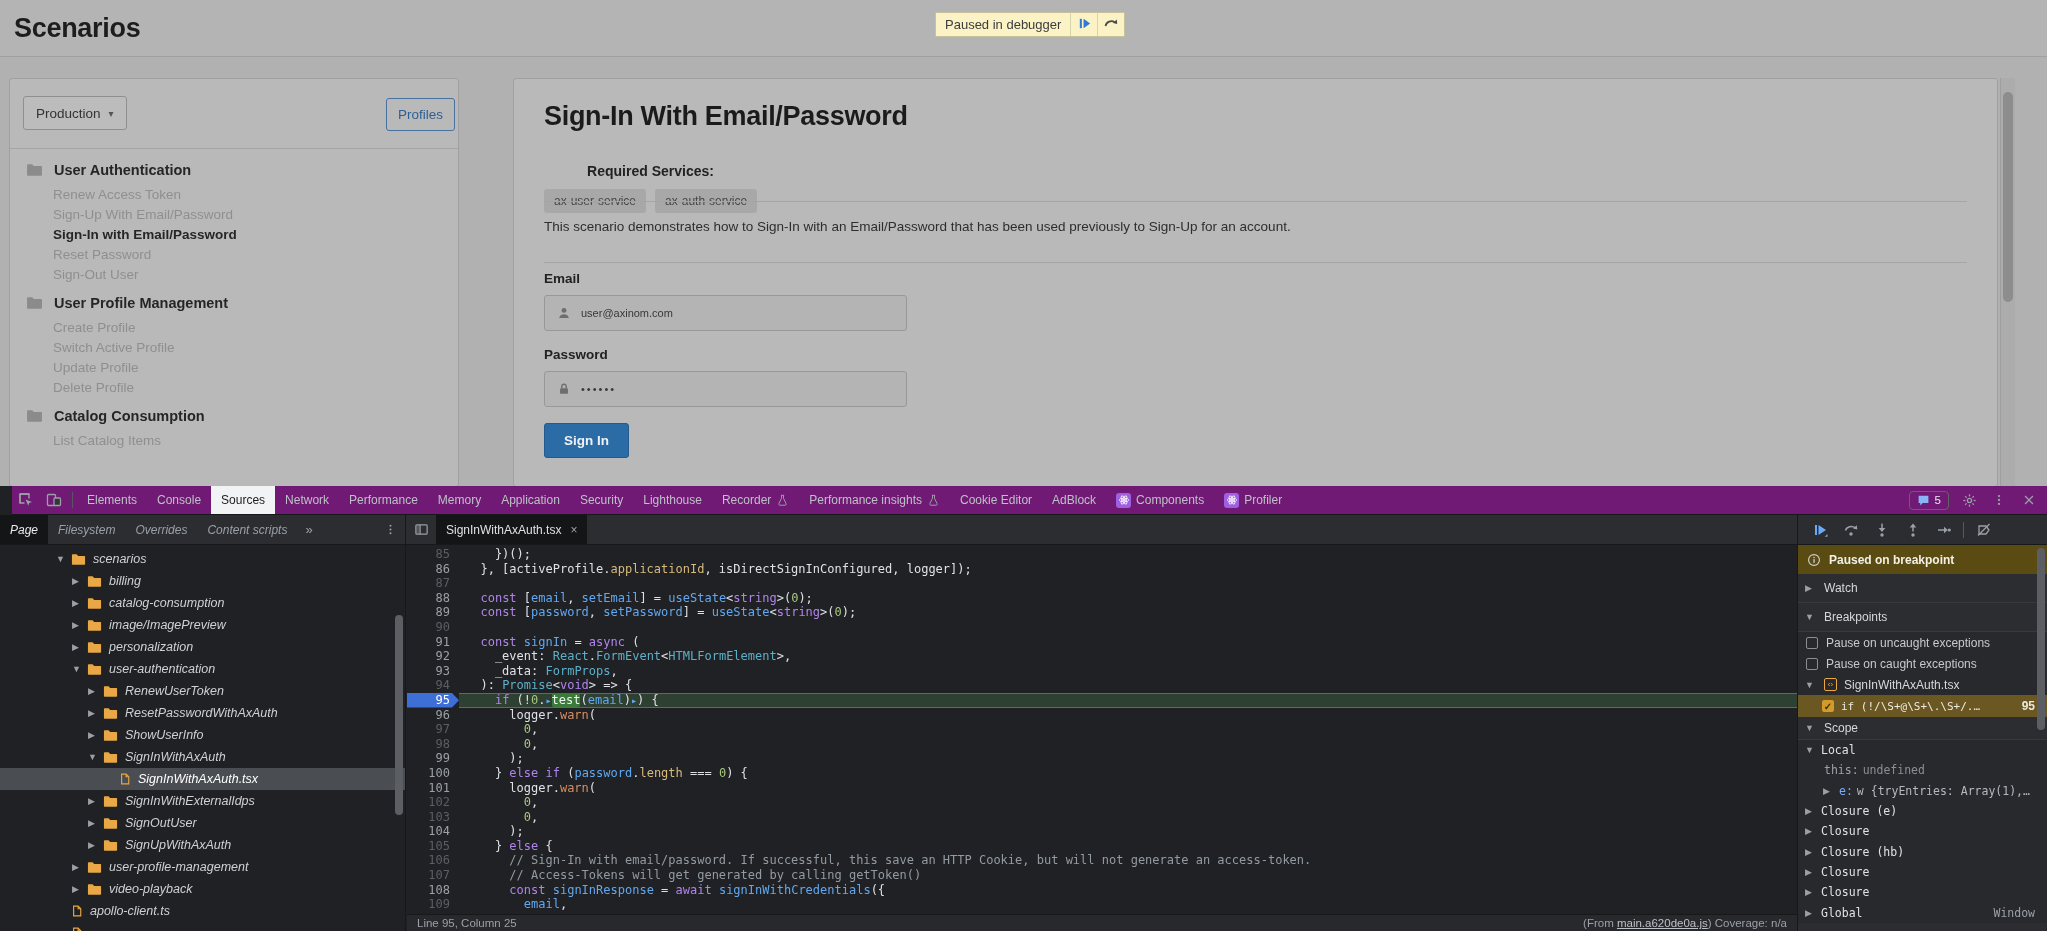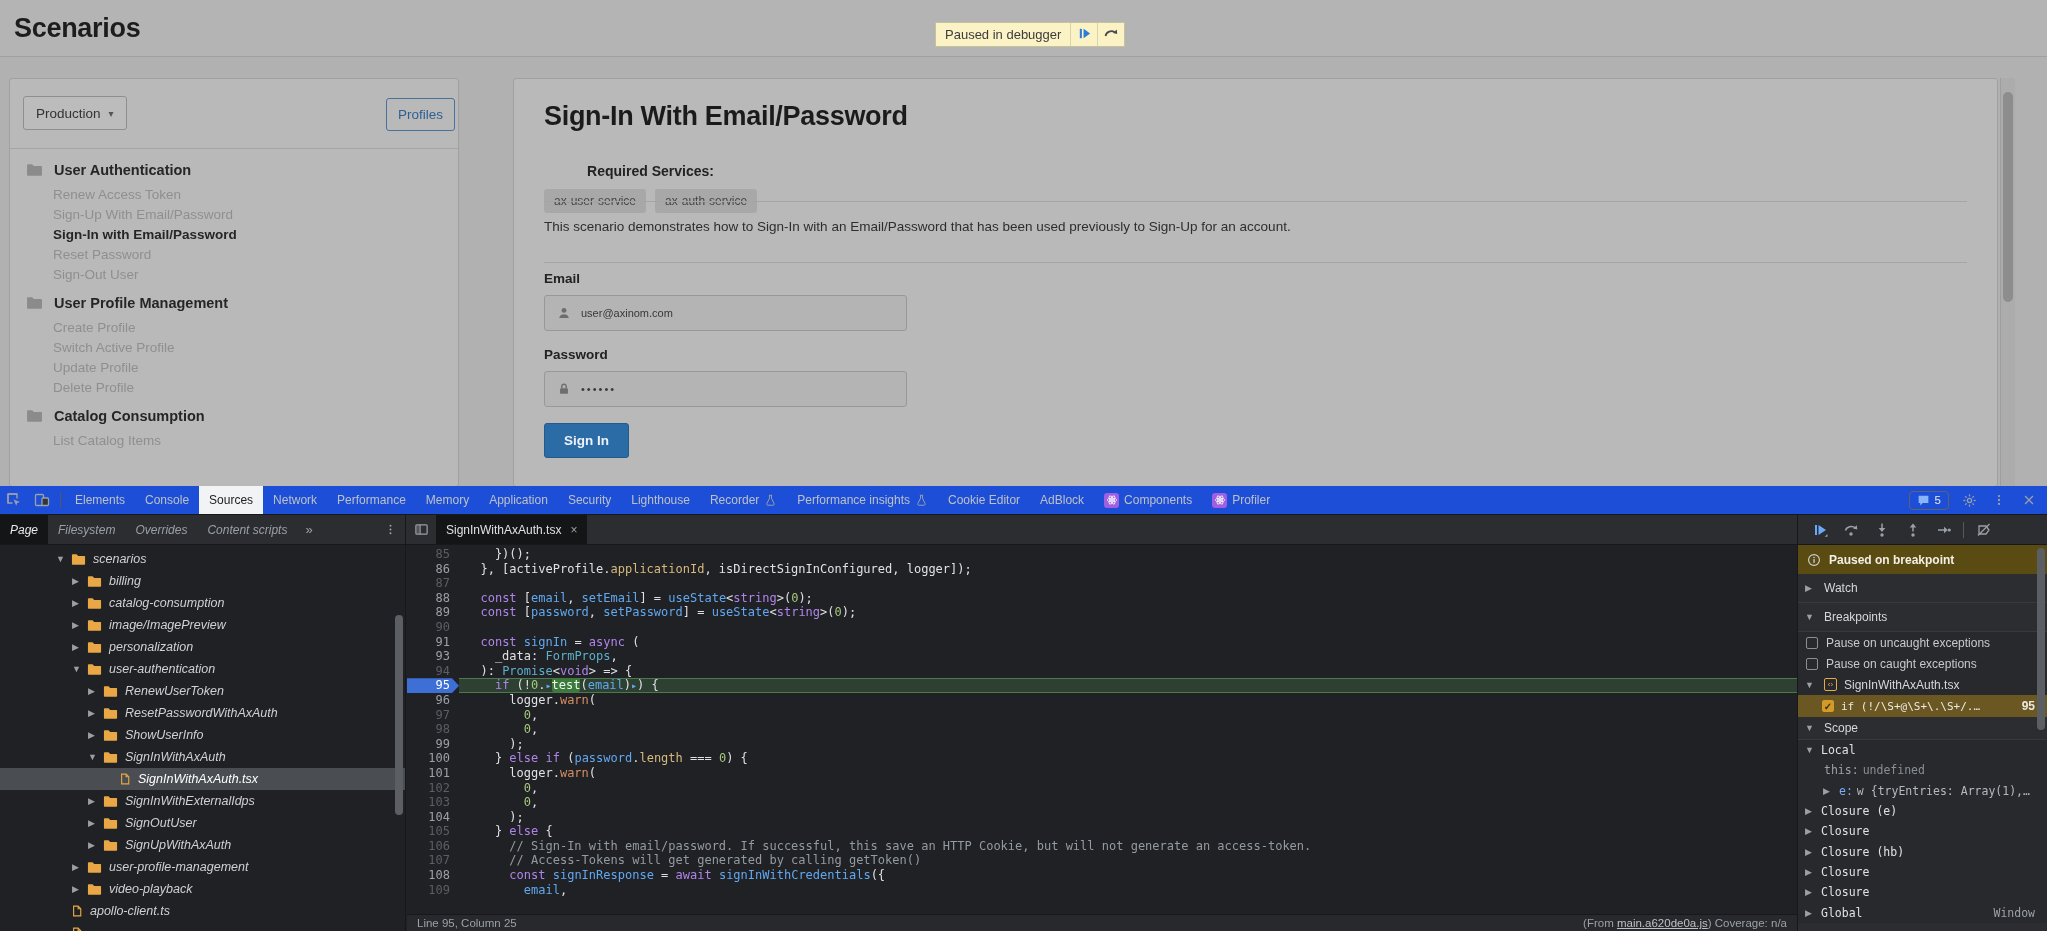--- a/index.html
+++ b/index.html
@@ -4,21 +4,21 @@
 <style>
   * { margin:0; padding:0; box-sizing:border-box; }
   html,body { background:#888; }
   .stage { position:relative; width:2047px; height:931px; overflow:hidden;
            font-family:"Liberation Sans", sans-serif; background:#b1b1b1; }
 
   
   .webpage { position:absolute; left:0; top:0; width:2047px; height:486px; background:#b1b1b1; }
   .wp-header { position:absolute; left:0; top:0; right:0; height:57px; background:#b4b4b4; border-bottom:1px solid #a0a0a0; }
   .wp-title { position:absolute; left:14px; top:13px; font-size:27px; font-weight:800; color:#1d1d1d; letter-spacing:-0.3px; }
-  .paused-badge { position:absolute; left:935px; top:22px; height:25px; display:flex; align-items:stretch;
+  .paused-badge { position:absolute; left:935px; top:12px; height:25px; display:flex; align-items:stretch;
                   background:#fbf3c5; border:1px solid #c6c29b; font-size:13px; color:#3c3c3c; }
   .pb-label { padding:0 9px; display:flex; align-items:center; }
   .pb-btn { display:flex; align-items:center; justify-content:center; width:27px; border:none; border-left:1px solid #d9d5aa; background:transparent; cursor:pointer; }
 
   .card { position:absolute; background:#b9b9b9; border:1px solid #a0a0a0; border-radius:3px; overflow:hidden; }
   .left-card { left:9px; top:78px; width:450px; height:409px; }
   .env-select { position:absolute; left:13px; top:17px; height:34px; padding:0 12px; background:#bcbcbc;
                 border:1px solid #8f8f8f; border-radius:3px; font-size:13.5px; color:#333; display:flex; align-items:center; gap:8px; cursor:pointer; font-family:inherit;}
   .env-caret { font-size:10px; color:#555; }
   .profiles-btn { position:absolute; left:376px; top:19px; height:33px; padding:0 11px; background:transparent;
@@ -40,21 +40,21 @@
   .f-label { position:absolute; left:30px; font-size:13.5px; font-weight:700; color:#222; }
   .field { position:absolute; left:30px; width:363px; height:36px; background:#b4b4b4; border:1px solid #989898;
            border-radius:3px; display:flex; align-items:center; gap:10px; padding:0 12px; font-size:11px; color:#383838; }
   .signin-btn { position:absolute; left:30px; top:344px; width:85px; height:35px; background:#2b6ba6; color:#eef2f6;
                 border:1px solid #245a8c; border-radius:3px; font-size:13.5px; font-weight:700; cursor:pointer; font-family:inherit;}
   .page-scrollbar { position:absolute; left:2000px; top:78px; width:15px; height:408px; background:#acacac; border-left:1px solid #9e9e9e; }
   .page-scrollbar .thumb { position:absolute; left:2px; right:2px; top:14px; height:210px; background:#8d8d8d; border-radius:6px; }
 
   
   .devtools { position:absolute; left:0; top:486px; width:2047px; height:445px; background:#202124; color:#9aa0a6; font-size:12px; }
-  .dt-row1 { position:absolute; left:0; top:0; right:0; height:29px; background:#1d4ed8; border-bottom:1px solid #17181a; display:flex; align-items:stretch; }
+  .dt-row1 { position:absolute; left:12px; top:0; right:0; height:29px; background:#701a75; border-bottom:1px solid #17181a; display:flex; align-items:stretch; }
   .dt-iconbtn { width:28px; display:flex; align-items:center; justify-content:center; cursor:pointer; }
   .vsep { width:1px; height:16px; background:#55585c; align-self:center; margin:0 4px; }
   .dt-tab { padding:0 10px; display:flex; align-items:center; gap:5px; color:#bdc1c6; cursor:pointer; white-space:nowrap; }
   .dt-tab.sel { background:#f1f3f4; color:#202124; }
   .react-badge { width:15px; height:15px; border-radius:3px; background:#9e5fe0; display:inline-flex; align-items:center; justify-content:center; }
   .dt-right { margin-left:auto; display:flex; align-items:center; gap:2px; padding-right:4px; }
   .issues-chip { display:flex; align-items:center; gap:5px; border:1px solid #5f6368; border-radius:4px; padding:2px 7px; margin-right:4px; cursor:pointer; }
   .issues-count { color:#e8eaed; font-size:11.5px; }
 
   .dt-row2 { position:absolute; left:0; top:29px; right:0; height:30px; display:flex; }
@@ -635,20 +635,24 @@
           </div>
           <div class="code-row">
             <span class="ln dim">90</span>
             <span class="code-cell">&nbsp;</span>
           </div>
           <div class="code-row">
             <span class="ln">91</span>
             <span class="code-cell">  <span class="c-kw">const</span> <span class="c-var">signIn</span> = <span class="c-kw">async</span> (</span>
           </div>
           <div class="code-row">
+            <span class="ln">92</span>
+            <span class="code-cell">    _event: <span class="c-type">React</span>.<span class="c-type">FormEvent</span>&lt;<span class="c-type">HTMLFormElement</span>&gt;,</span>
+          </div>
+          <div class="code-row">
             <span class="ln">93</span>
             <span class="code-cell">    _data: <span class="c-type">FormProps</span>,</span>
           </div>
           <div class="code-row">
             <span class="ln dim">94</span>
             <span class="code-cell">  ): <span class="c-type">Promise</span>&lt;<span class="c-kw">void</span>&gt; =&gt; {</span>
           </div>
           <div class="code-row">
             <span class="ln bp">95</span>
             <span class="code-cell paused">    <span class="c-kw">if</span> (!<span class="c-num">0</span>.<span class="c-mark">▸</span><span class="c-test">test</span>(<span class="c-var">email</span>)<span class="c-mark">▸</span>) {</span>

